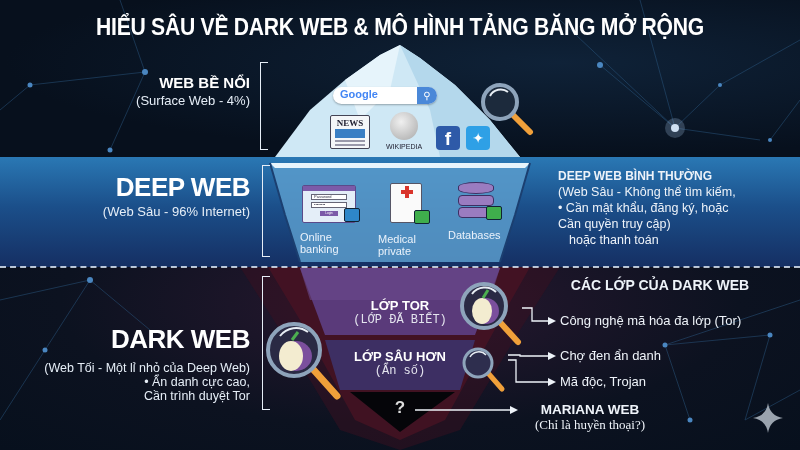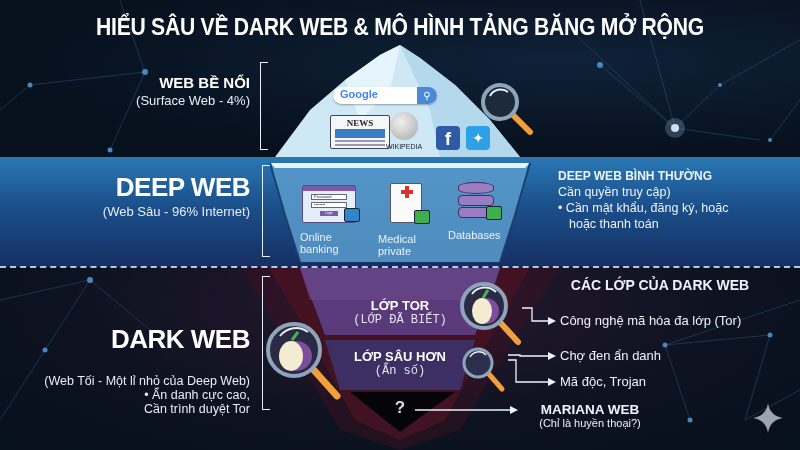--- a/index.html
+++ b/index.html
@@ -112,21 +112,21 @@
   <div class="lbl" style="left:60px; top:74px; width:190px;">
     <div class="h" style="font-size:15px;">WEB BỀ NỔI</div>
     <div class="s" style="font-size:13px; margin-top:2px;">(Surface Web - 4%)</div>
   </div>
   <div class="bracket" style="left:260px; top:62px; height:88px;"></div>
 
   <div style="position:absolute; left:333px; top:87px; width:104px; height:17px; background:#fff; border-radius:9px; overflow:hidden; box-shadow:0 1px 2px rgba(0,0,0,.3);">
     <span style="position:absolute; left:7px; top:1px; font-size:11px; font-weight:bold; color:#4285f4;">Google</span>
     <span style="position:absolute; right:0; top:0; width:20px; height:17px; background:#4a88d8; color:#fff; font-size:10px; text-align:center; line-height:17px;">⚲</span>
   </div>
-  <div style="position:absolute; left:330px; top:115px; width:60px; height:34px; background:#f4f6f8; border:1.5px solid #445; border-radius:2px;">
+  <div style="position:absolute; left:330px; top:115px; width:40px; height:34px; background:#f4f6f8; border:1.5px solid #445; border-radius:2px;">
     <div style="font-family:'Liberation Serif',serif; font-size:9px; font-weight:bold; color:#223; text-align:center; margin-top:2px;">NEWS</div>
     <div style="margin:1px 4px; height:9px; background:#3a7fc4;"></div>
     <div style="margin:2px 4px; height:2px; background:#99a;"></div>
     <div style="margin:2px 4px; height:2px; background:#99a;"></div>
   </div>
   <div style="position:absolute; left:390px; top:112px; width:28px; height:28px; border-radius:50%; background:radial-gradient(circle at 40% 35%, #f0f0f0, #a8a8a8);"></div>
   <div style="position:absolute; left:378px; top:143px; width:52px; text-align:center; font-family:Liberation Sans, sans-serif; font-size:7px; color:#223;">WIKIPEDIA</div>
   <div style="position:absolute; left:436px; top:126px; width:24px; height:24px; background:#2e5aa8; border-radius:4px; color:#fff; font-weight:bold; font-size:19px; text-align:center; line-height:26px;">f</div>
   <div style="position:absolute; left:466px; top:126px; width:24px; height:24px; background:#2ea0e6; border-radius:4px; color:#fff; font-size:14px; text-align:center; line-height:24px;">✦</div>
 
@@ -168,28 +168,29 @@
   <div class="icon-label" style="left:378px; top:233px; width:60px;">
     <div>Medical</div>
     <div>private</div>
   </div>
   <div class="icon-label" style="left:448px; top:229px; width:66px;">
     <div>Databases</div>
   </div>
 
   <div class="rtext" style="left:558px; top:168px; width:240px; font-size:12.5px; line-height:16px;">
     <div class="h" style="font-size:12px;">DEEP WEB BÌNH THƯỜNG</div>
+    <div>(Web Sâu - Không thể tìm kiếm,</div>
+    <div>• Cần mật khẩu, đăng ký, hoặc</div>
     <div>Cần quyền truy cập)</div>
-    <div>• Cần mật khẩu, đăng ký, hoặc</div>
     <div style="padding-left:11px;">hoặc thanh toán</div>
   </div>
 
   <div class="lbl" style="left:10px; top:292px; width:240px;">
     <div class="h" style="font-size:26px; letter-spacing:-0.5px;margin-top:32px;">DARK WEB</div>
-    <div class="s" style="font-size:12.5px; margin-top:19px;">(Web Tối - Một lỉ nhỏ của Deep Web)</div>
+    <div class="s" style="font-size:12.5px; margin-top:6px;">(Web Tối - Một lỉ nhỏ của Deep Web)</div>
     <div class="s" style="font-size:12.5px;">• Ẩn danh cực cao,</div>
     <div class="s" style="font-size:12.5px;">Cần trình duyệt Tor</div>
   </div>
   <div class="bracket" style="left:262px; top:276px; height:134px;"></div>
 
   <svg style="position:absolute; left:262px; top:318px;" width="90" height="90" viewBox="0 0 90 90">
     <line x1="50" y1="50" x2="75" y2="78" stroke="#f0a03a" stroke-width="7" stroke-linecap="round"></line>
     <circle cx="32" cy="32" r="26" fill="#2a2a44" stroke="#8ea4bb" stroke-width="4"></circle>
     <ellipse cx="34" cy="38" rx="16" ry="15" fill="#7b4f9d"></ellipse>
     <ellipse cx="29" cy="38" rx="12" ry="15" fill="#f3ecd0"></ellipse>
@@ -238,19 +239,19 @@
   </svg>
 
   <div class="rtext" style="left:560px; top:277px; width:200px; text-align:center;">
     <div class="h" style="font-size:14px;">CÁC LỚP CỦA DARK WEB</div>
   </div>
   <div class="arrow-item" style="left:560px; top:348px;">Chợ đen ẩn danh</div>
   <div class="arrow-item" style="left:560px; top:313px;">Công nghệ mã hóa đa lớp (Tor)</div>
   <div class="arrow-item" style="left:560px; top:374px;">Mã độc, Trojan</div>
   <div class="rtext" style="left:520px; top:402px; width:140px; text-align:center;">
     <div class="h" style="font-size:13.5px;">MARIANA WEB</div>
-    <div style="font-size:11px;">(Chỉ là huyền thoại?)</div>
+    <div style="font-size:13px;font-family:Liberation Serif, serif;">(Chỉ là huyền thoại?)</div>
   </div>
 
   <svg style="position:absolute; left:753px; top:403px;" width="30" height="30" viewBox="0 0 30 30">
     <path d="M15 0 Q17 13 30 15 Q17 17 15 30 Q13 17 0 15 Q13 13 15 0 Z" fill="#9aa3ae"></path>
   </svg>
 </div>
 
 </body></html>

